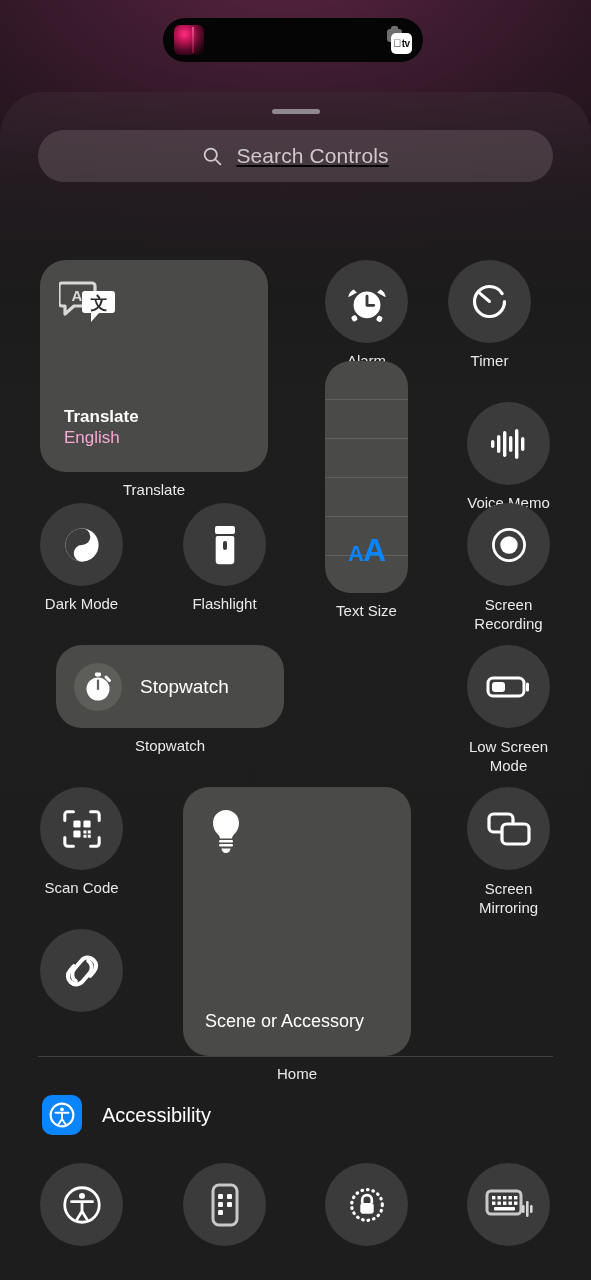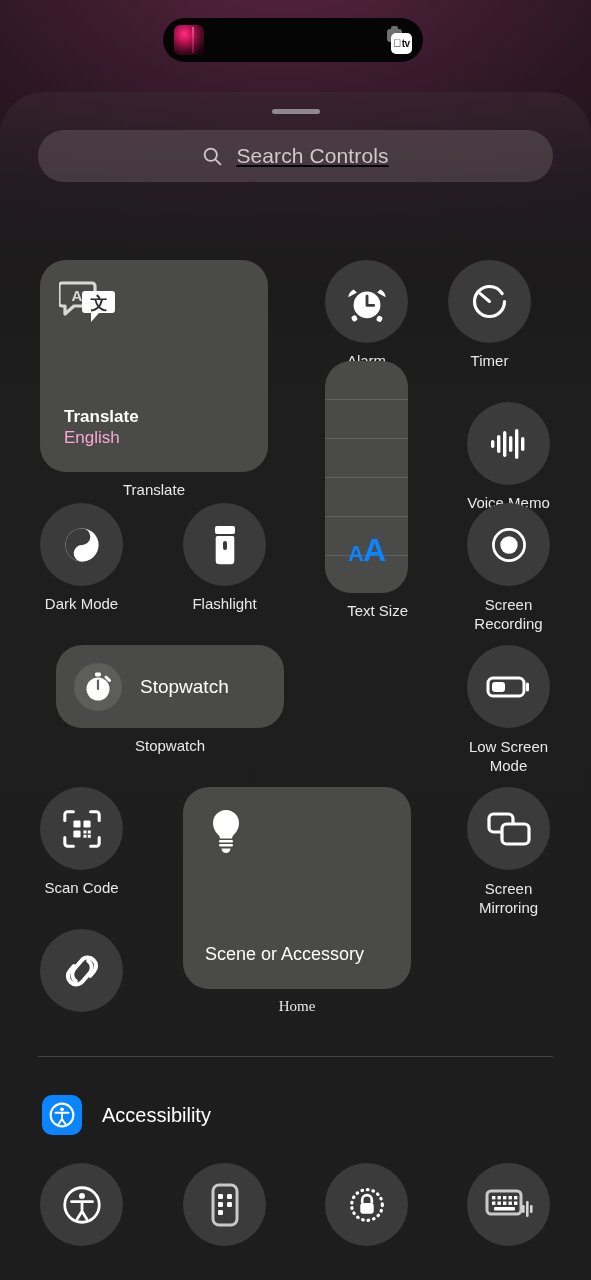--- a/index.html
+++ b/index.html
@@ -220,21 +220,21 @@
         <div class="tsize">
           <div class="seg" style="top:38px;"></div>
           <div class="seg" style="top:77px;"></div>
           <div class="seg" style="top:116px;"></div>
           <div class="seg" style="top:155px;"></div>
           <div class="seg" style="top:194px;"></div>
           <div class="aa">
             <span class="s">A</span><span class="b">A</span>
           </div>
         </div>
-        <div class="tlabel" style="width:83px;text-align:right;">Text Size</div>
+        <div class="tlabel" style="width:83px;">Text Size</div>
       </div>
 
       <div class="cell" style="left:467px; top:186px;">
         <div class="circle">
           <svg width="44" height="38" viewBox="0 0 44 38">
             <g fill="#fff">
               <rect x="4" y="15" width="3.4" height="8" rx="1.7"></rect>
               <rect x="10" y="10" width="3.4" height="18" rx="1.7"></rect>
               <rect x="16" y="6" width="3.4" height="26" rx="1.7"></rect>
               <rect x="22" y="11" width="3.4" height="16" rx="1.7"></rect>
@@ -340,32 +340,32 @@
             <rect x="16" y="14" width="27" height="20" rx="4.5" fill="#3b3b3b" stroke="#fff" stroke-width="3.2"></rect>
           </svg>
         </div>
         <div class="clabel" style="line-height:19px;">
           <span>Screen</span><br>
           <span>Mirroring</span>
         </div>
       </div>
 
       <div class="cell" style="left:183px; top:571px;">
-        <div class="tile" style="width:228px; height:202px;">
+        <div class="tile" style="width:228px; height:269px;">
           <div style="position:absolute; left:26px; top:20px;">
             <svg width="34" height="48" viewBox="0 0 34 48">
               <path d="M17 3 a13 13 0 0 1 13 13 q0 7 -5 11.5 q-1.8 1.6 -2 4 h-12 q-.2 -2.4 -2 -4 q-5 -4.5 -5 -11.5 a13 13 0 0 1 13 -13 z" fill="#fff"></path>
               <rect x="10" y="33" width="14" height="2.6" rx="1.3" fill="#fff"></rect>
               <rect x="10" y="37" width="14" height="2.6" rx="1.3" fill="#fff"></rect>
               <path d="M12.5 41.5 h9 a4.5 4.5 0 0 1 -9 0 z" fill="#fff"></path>
             </svg>
           </div>
           <div class="tile-title" style="position:absolute; left:22px; bottom:24px; font-weight:normal; font-size:18px;">Scene or Accessory</div>
         </div>
-        <div class="tlabel" style="width:228px;font-family:Liberation Serif, serif;">Home</div>
+        <div class="tlabel" style="width:228px;">Home</div>
       </div>
 
       <div class="cell" style="left:40px; top:713px;">
         <div class="circle">
           <svg width="46" height="46" viewBox="0 0 48 48">
             <path d="M30.5 13.5 a8.5 8.5 0 0 1 2 12 l-8 9.5 a8.5 8.5 0 0 1 -12.5 .5 a8.5 8.5 0 0 1 -.5 -12 l4 -4.5" fill="none" stroke="#fff" stroke-width="4.2" stroke-linecap="round"></path>
             <path d="M17.5 34.5 a8.5 8.5 0 0 1 -2 -12 l8 -9.5 a8.5 8.5 0 0 1 12.5 -.5 a8.5 8.5 0 0 1 .5 12 l-4 4.5" fill="none" stroke="#fff" stroke-width="4.2" stroke-linecap="round"></path>
           </svg>
         </div>
       </div>

